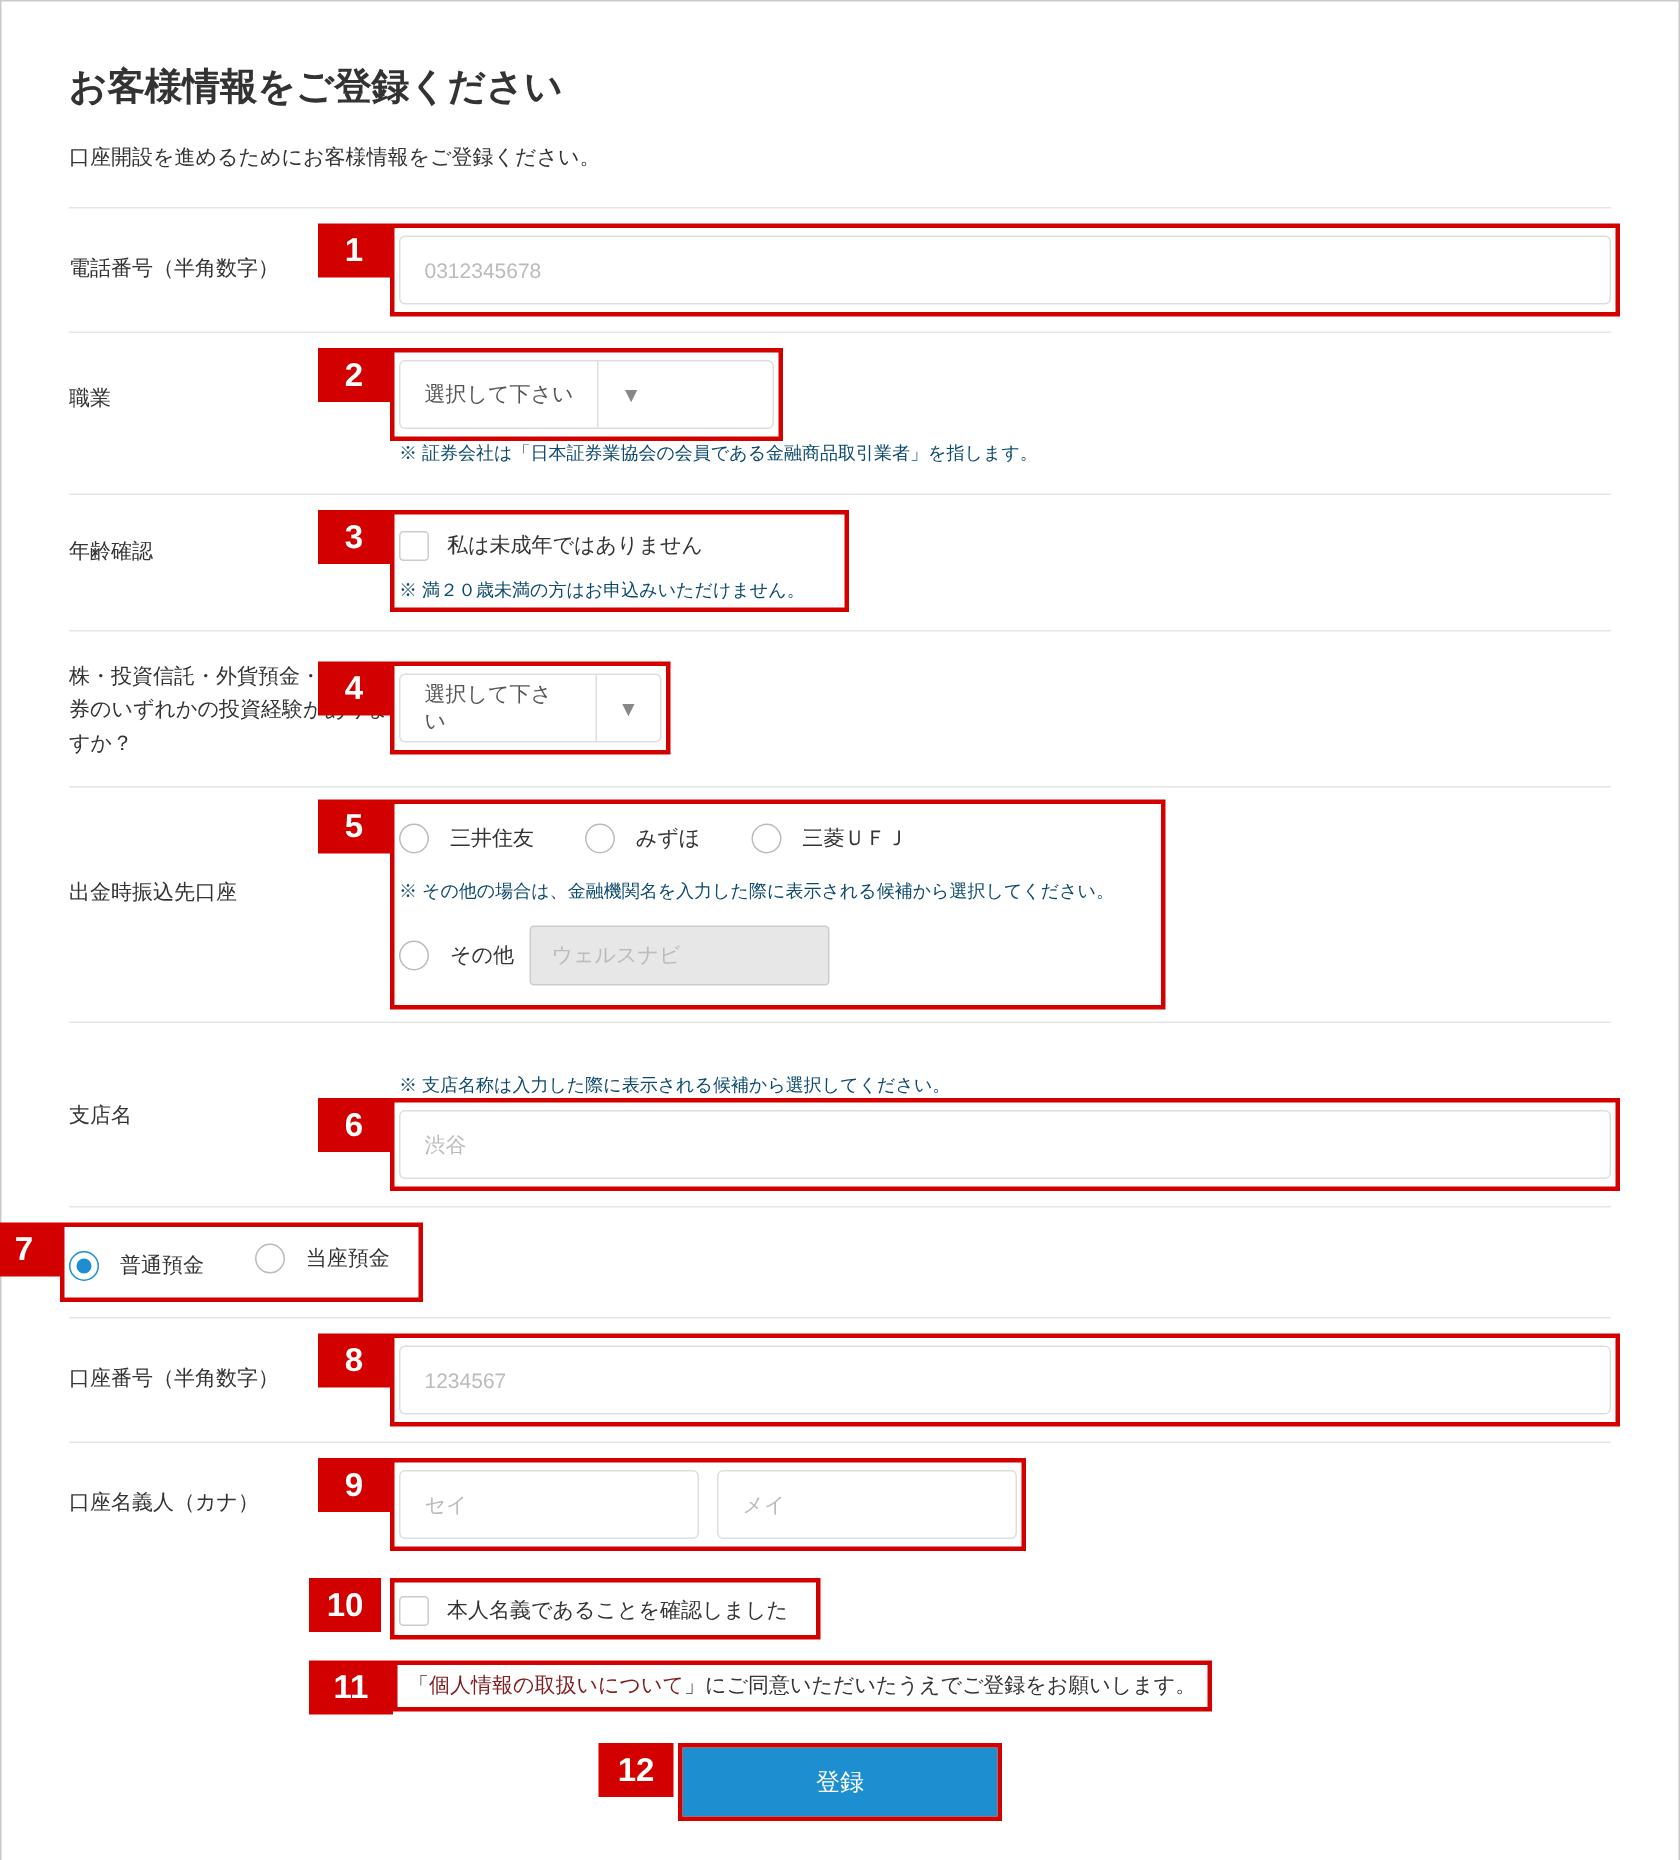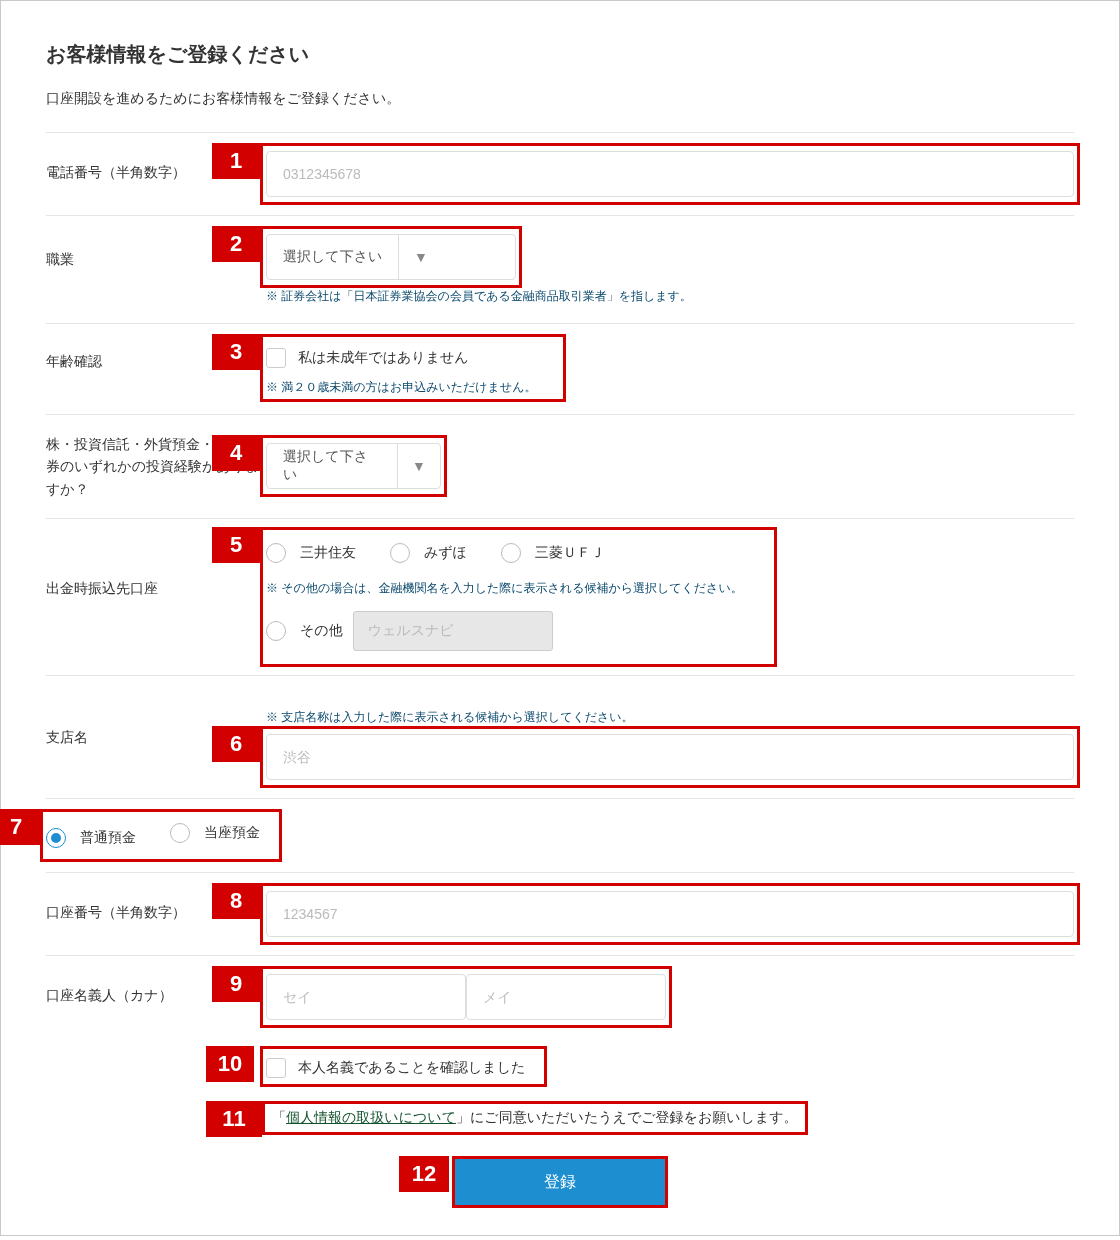--- a/index.html
+++ b/index.html
@@ -10,21 +10,21 @@
     background: #fff;
     padding: 0;
     width: 1120px;
   }
   .page {
     border: 1px solid #c9c9c9;
     padding: 40px 45px 30px 45px;
     margin: 0;
   }
   h1 {
-    font-size: 20px;
+    font-size: 25px;
     font-weight: bold;
     margin: 0 0 22px 0;
   }
   .lead {
     font-size: 14px;
     margin: 0 0 24px 0;
   }
   .row {
     display: flex;
     align-items: flex-start;
@@ -157,42 +157,41 @@
     color: #fff;
     font-weight: bold;
     font-size: 22px;
     width: 48px; height: 36px;
     display: flex;
     align-items: center;
     justify-content: center;
     z-index: 6;
   }
   .link {
-    color: #14532d;
-    text-decoration: underline;
+    color: #7f1d1d;
     cursor: pointer;
   }
   .submit {
     display: block;
     margin: 10px auto 0 auto;
     width: 210px;
     height: 46px;
     background: #1d8fd1;
     color: #fff;
     border: none;
     font-size: 16px;
     cursor: pointer;
   }
   .submit-wrap {
     position: relative;
     width: 210px;
     margin: 10px auto 0 auto;
   }
   .submit-wrap .rbox { left:-3px; right:-3px; top:-3px; bottom:-3px; }
-  .two-inputs { display: flex; }
+  .two-inputs { display: flex; gap: 12px; }
 </style>
 </head>
 <body>
 
 <div class="page">
 
   <h1>お客様情報をご登録ください</h1>
   <p class="lead">口座開設を進めるためにお客様情報をご登録ください。</p>
 
   <div class="row">

